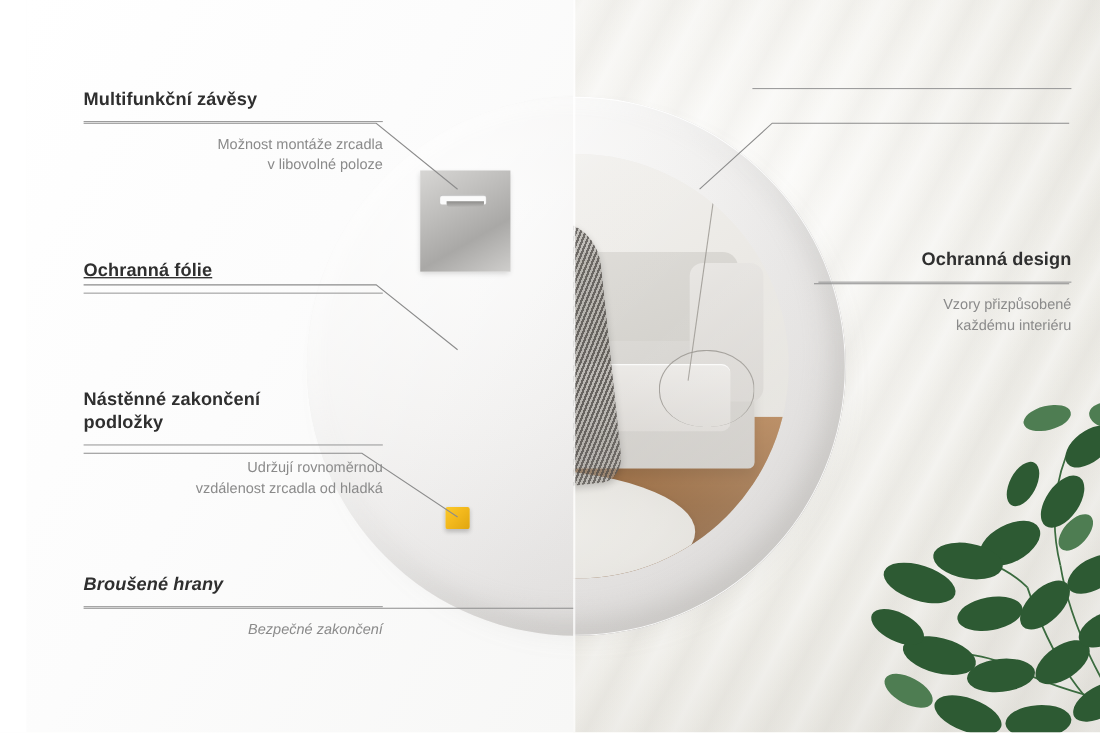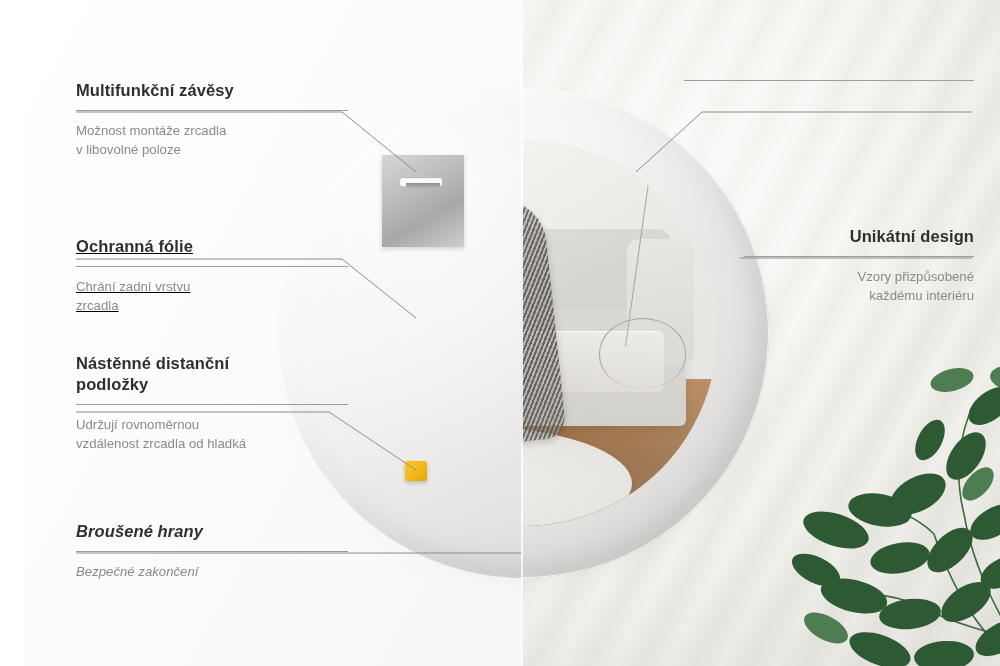--- a/index.html
+++ b/index.html
@@ -201,21 +201,21 @@
   .leaders{position:absolute;left:0;top:0;width:1000px;height:666px;z-index:35;pointer-events:none;}
 
   
   .callout{position:absolute;z-index:38;}
   .callout .title{
     font-size:16.5px;font-weight:bold;color:#2f2f2f;letter-spacing:.1px;line-height:1.28;
     margin:0 0 9px 0;white-space:pre-line;
   }
   .callout .rule{height:1px;background:#9d9d9d;margin-bottom:11px;}
   .callout .desc{
-    font-size:13.2px;color:#8a8a8a;line-height:1.42;white-space:pre-line;margin:0;
+    font-size:13.2px;color:#8a8a8a;line-height:1.42;white-space:pre-line;margin:0;text-align:right;
   }
   .callout.right .title,.callout.right .desc{text-align:right;}
 
   #c1{left:52px;top:80px;width:272px;}
   #c2{left:52px;top:236px;width:272px;text-decoration:underline;}
   #c3{left:52px;top:353px;width:272px;}
   #c4{left:52px;top:521px;width:272px;font-style:italic;}
   #c5{right:50px;top:80px;width:290px;}
   #c6{right:50px;top:226px;width:230px;}
 
@@ -292,44 +292,42 @@
   <div class="callout" id="c1">
     <p class="title">Multifunkční závěsy</p>
     <div class="rule"></div>
     <p class="desc">Možnost montáže zrcadla
 v libovolné poloze</p>
   </div>
 
   <div class="callout" id="c2">
     <p class="title">Ochranná fólie</p>
     <div class="rule"></div>
-    <p class="desc">Chrání zadní vrstvu
-zrcadla</p>
   </div>
 
   <div class="callout" id="c3">
-    <p class="title">Nástěnné distanční
+    <p class="title">Nástěnné zakončení
 podložky</p>
     <div class="rule"></div>
     <p class="desc">Udržují rovnoměrnou
 vzdálenost zrcadla od hladká</p>
   </div>
 
   <div class="callout" id="c4">
     <p class="title">Broušené hrany</p>
     <div class="rule"></div>
     <p class="desc">Bezpečné zakončení</p>
   </div>
 
   <div class="callout right" id="c5">
     <div class="rule"></div>
   </div>
 
   <div class="callout right" id="c6">
-    <p class="title">Unikátní design</p>
+    <p class="title">Ochranná design</p>
     <div class="rule"></div>
     <p class="desc">Vzory přizpůsobené
 každému interiéru</p>
   </div>
 
   <svg class="plant" viewBox="0 0 330 330">
     <g stroke="#3b6b3f" stroke-width="1.6" fill="none">
       <path d="M330 330 C280 300 250 250 230 190"></path>
       <path d="M330 330 C300 280 270 230 260 170"></path>
       <path d="M230 190 C210 170 180 160 150 158"></path>

